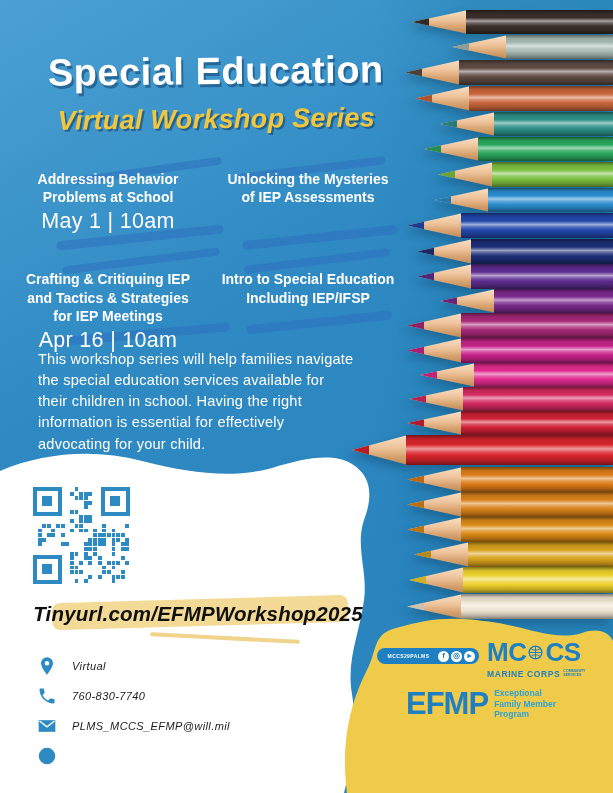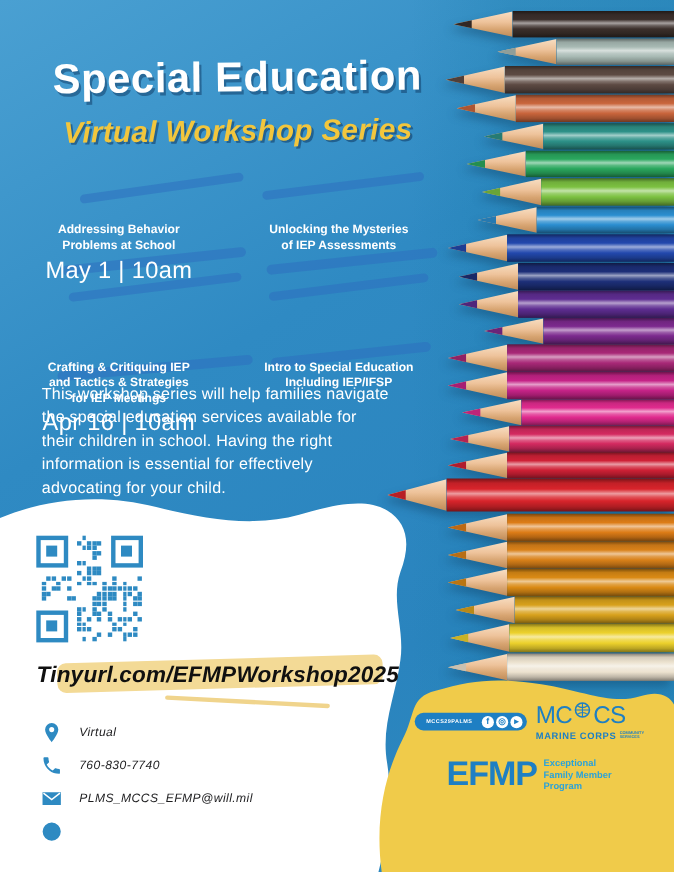--- a/index.html
+++ b/index.html
@@ -19,21 +19,21 @@
   .pencil .body{flex:1;}
   
   .titlewrap{position:absolute;top:50px;left:0;width:432px;text-align:center;z-index:4;transform:rotate(-.6deg);}
   .title{font-size:38px;font-weight:700;color:#fff;letter-spacing:.5px;
         text-shadow:2px 3px 0 rgba(14,56,98,.5);}
   .subtitle{margin-top:11px;font-size:27px;font-weight:700;font-style:italic;color:#f2c63d;
         letter-spacing:.3px;text-shadow:2px 2px 0 rgba(14,56,98,.55);}
   
   .sessions{position:absolute;top:170px;left:14px;width:388px;z-index:4;
         display:grid;grid-template-columns:1fr 1fr;column-gap:12px;row-gap:36px;text-align:center;color:#fff;}
-  .s-title{font-size:11px;font-weight:700;line-height:1.3;white-space:pre-line;margin-top:32px;}
+  .s-title{font-size:14px;font-weight:700;line-height:1.3;white-space:pre-line;}
   .s-date{font-size:21.5px;font-weight:500;margin-top:3px;letter-spacing:.3px;}
   .scrib{position:absolute;background:#2d6fc0;opacity:.55;border-radius:5px;z-index:3;}
   
   .desc{position:absolute;top:349px;left:38px;width:352px;z-index:4;margin:0;
         font-size:14.6px;line-height:1.45;color:#fff;letter-spacing:.2px;white-space:pre-line;}
   
   .blob{position:absolute;inset:0;z-index:2;pointer-events:none;}
   
   .qr{position:absolute;top:487px;left:33px;width:97px;height:97px;background:#fff;z-index:5;}
   .qr .mod{position:absolute;}
@@ -55,21 +55,21 @@
   .cicon{width:22px;height:22px;flex:0 0 22px;display:flex;align-items:center;justify-content:center;}
   .cicon svg{width:20px;height:20px;fill:#2e8ac2;stroke:#2e8ac2;}
   .clabel{margin-left:14px;font-size:11px;font-style:italic;color:#1d1d1f;letter-spacing:.4px;}
   
   .social-pill{position:absolute;top:648px;left:377px;width:102px;height:16px;z-index:5;
         background:#1e7fc3;border-radius:9px;display:flex;align-items:center;padding:0 4px;box-sizing:border-box;}
   .social-text{font-size:5px;font-weight:700;color:#fff;letter-spacing:.4px;flex:1;text-align:center;}
   .sicon{width:11px;height:11px;margin-left:2px;border-radius:50%;background:#fff;color:#1e7fc3;
         font-size:8px;font-weight:700;display:flex;align-items:center;justify-content:center;line-height:1;}
   .mccs{position:absolute;top:637px;left:487px;z-index:5;color:#1e7fc3;}
-  .mccs-top{display:flex;align-items:flex-start;font-size:22px;font-weight:400;letter-spacing:-.5px;}
+  .mccs-top{display:flex;align-items:center;font-size:26px;font-weight:700;letter-spacing:-.5px;}
   .ega{width:17px;height:17px;margin:0 1px;}
   .ega circle{fill:none;stroke:#1e7fc3;stroke-width:2;}
   .ega path{fill:none;stroke:#1e7fc3;stroke-width:1.4;}
   .mccs-sub{display:flex;align-items:center;margin-top:1px;}
   .mccs-sub .mc{font-size:8.5px;font-weight:700;letter-spacing:.6px;}
   .mccs-sub .tag{font-size:3.6px;font-weight:700;line-height:1.1;margin-left:3px;white-space:pre-line;}
   .efmp{position:absolute;top:686px;left:406px;z-index:5;display:flex;align-items:center;color:#1e7fc3;}
   .efmp-main{font-size:31px;font-weight:800;letter-spacing:-1px;}
   .efmp-full{margin-left:6px;font-size:8.5px;font-weight:700;line-height:1.25;color:#2ba2d8;white-space:pre-line;}
   .fb{position:absolute;top:733px;left:352px;width:260px;z-index:5;text-align:center;color:#181818;}

